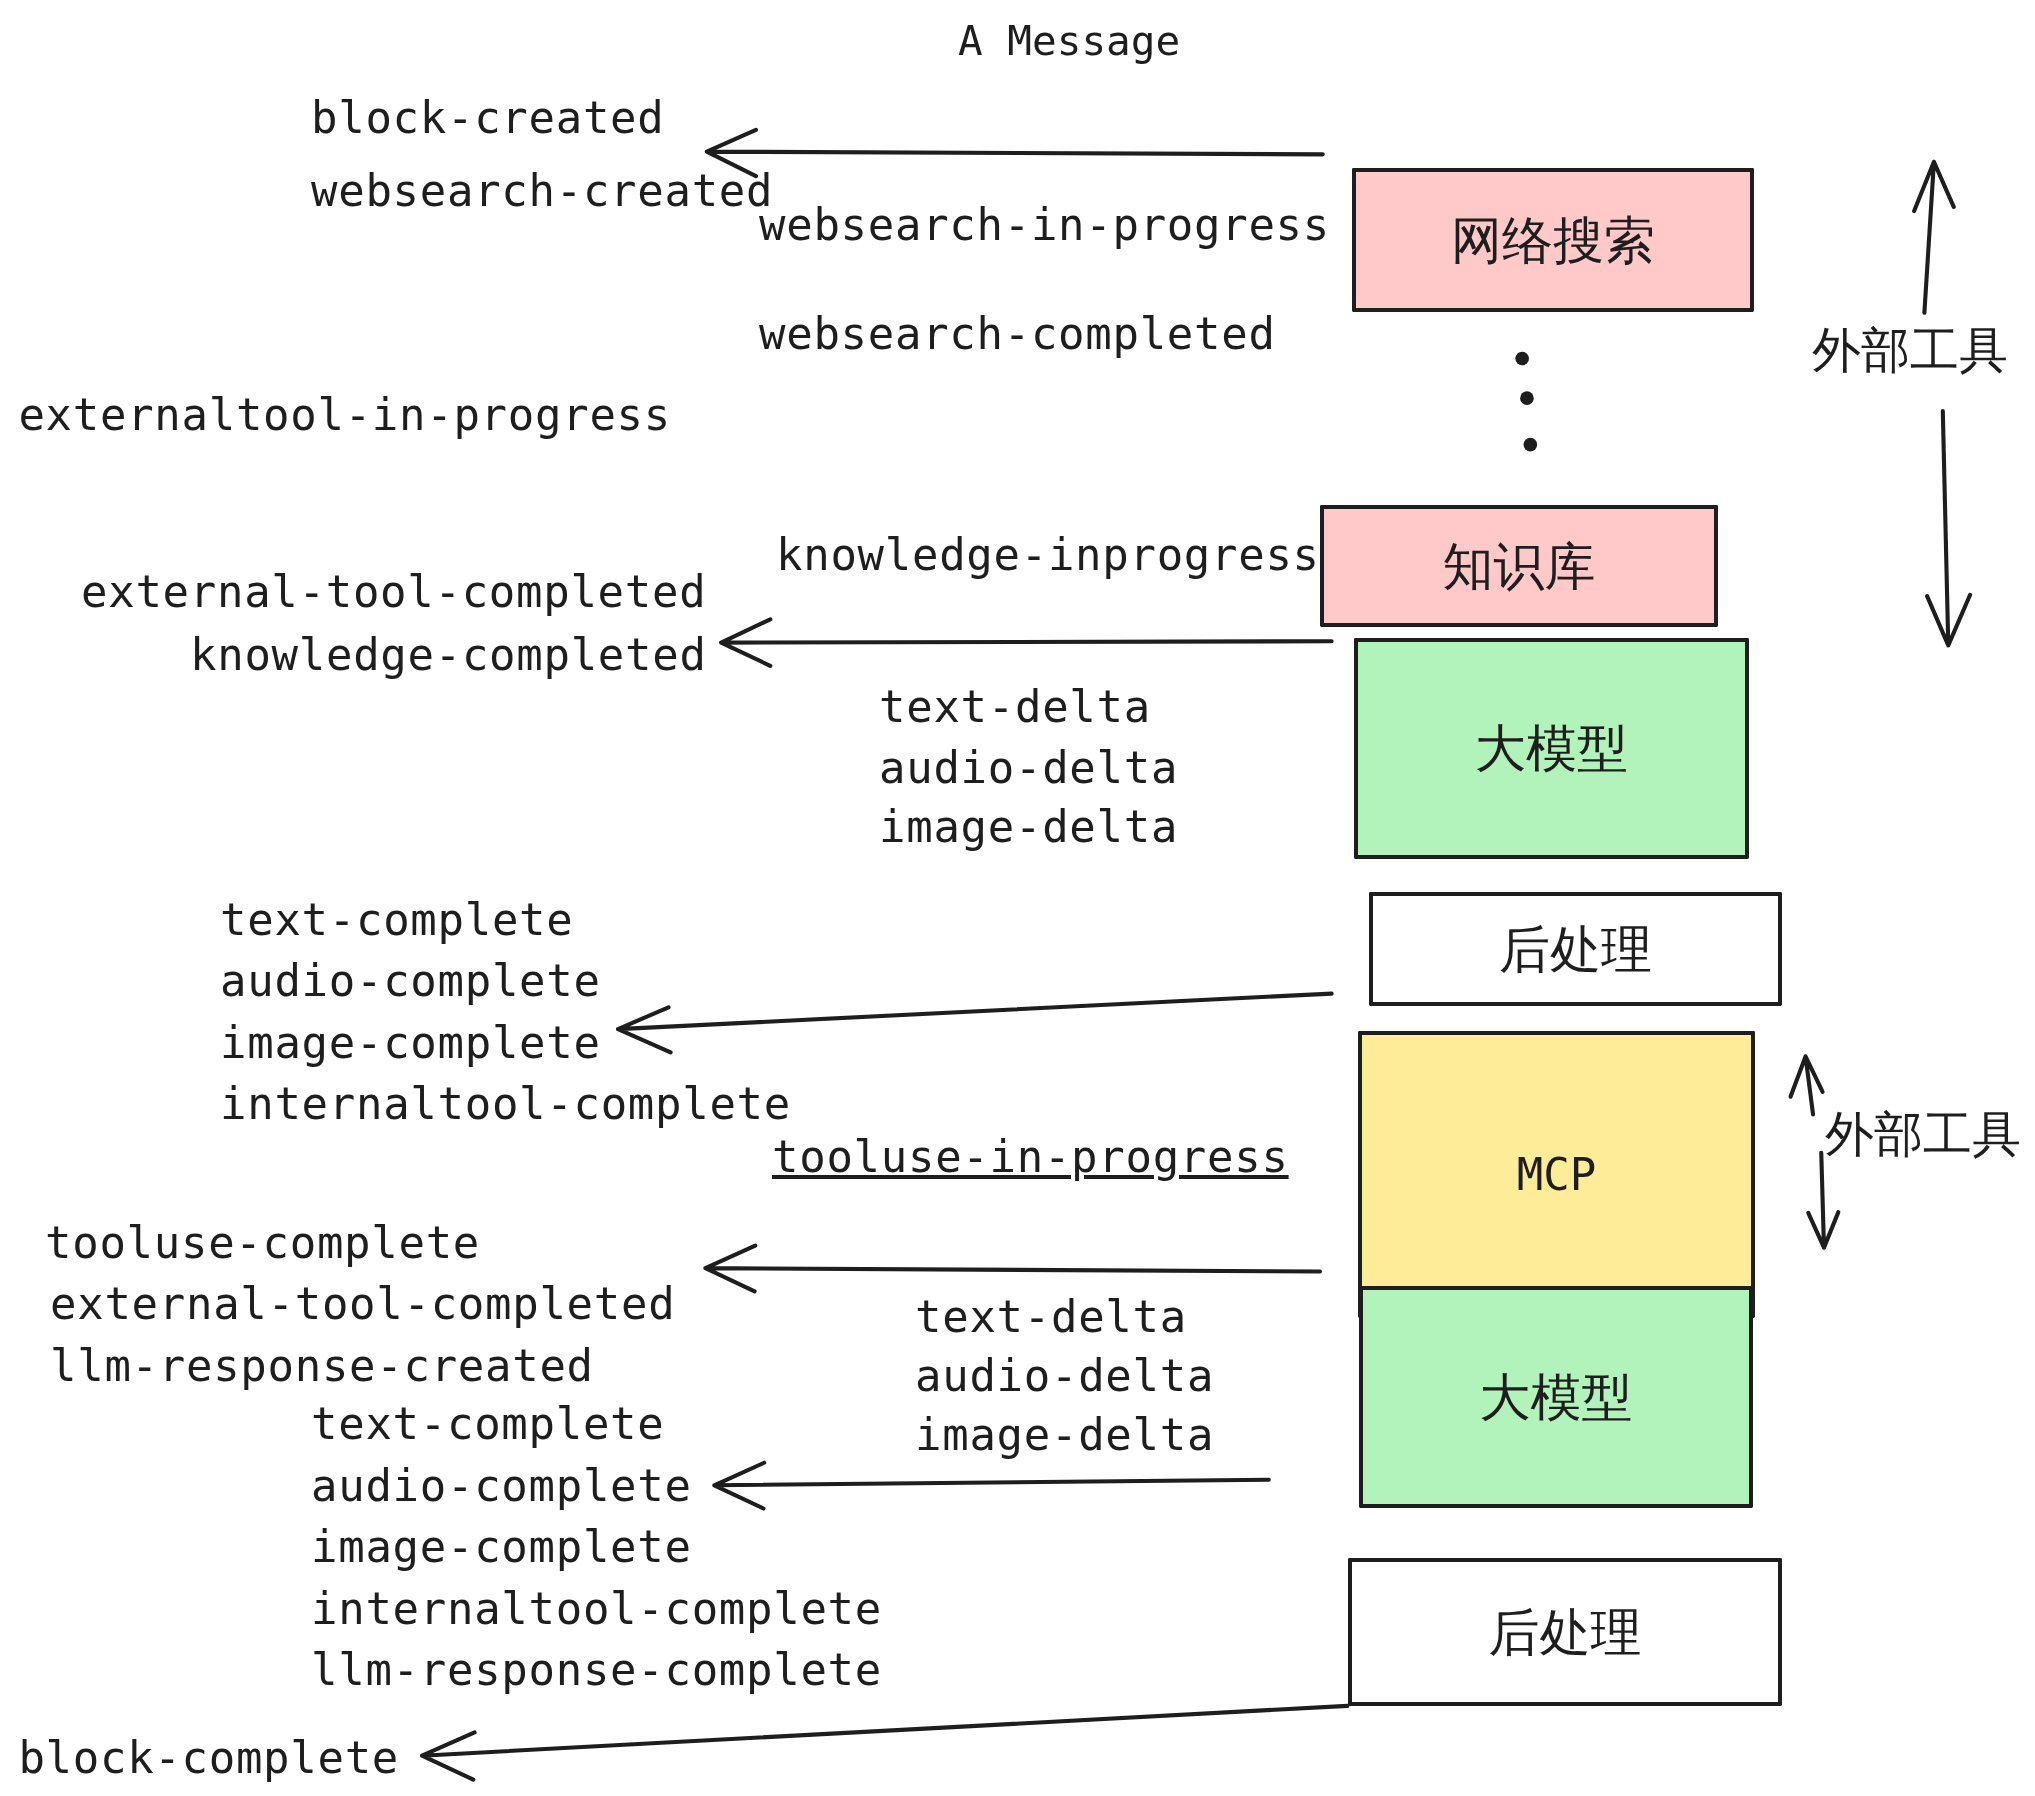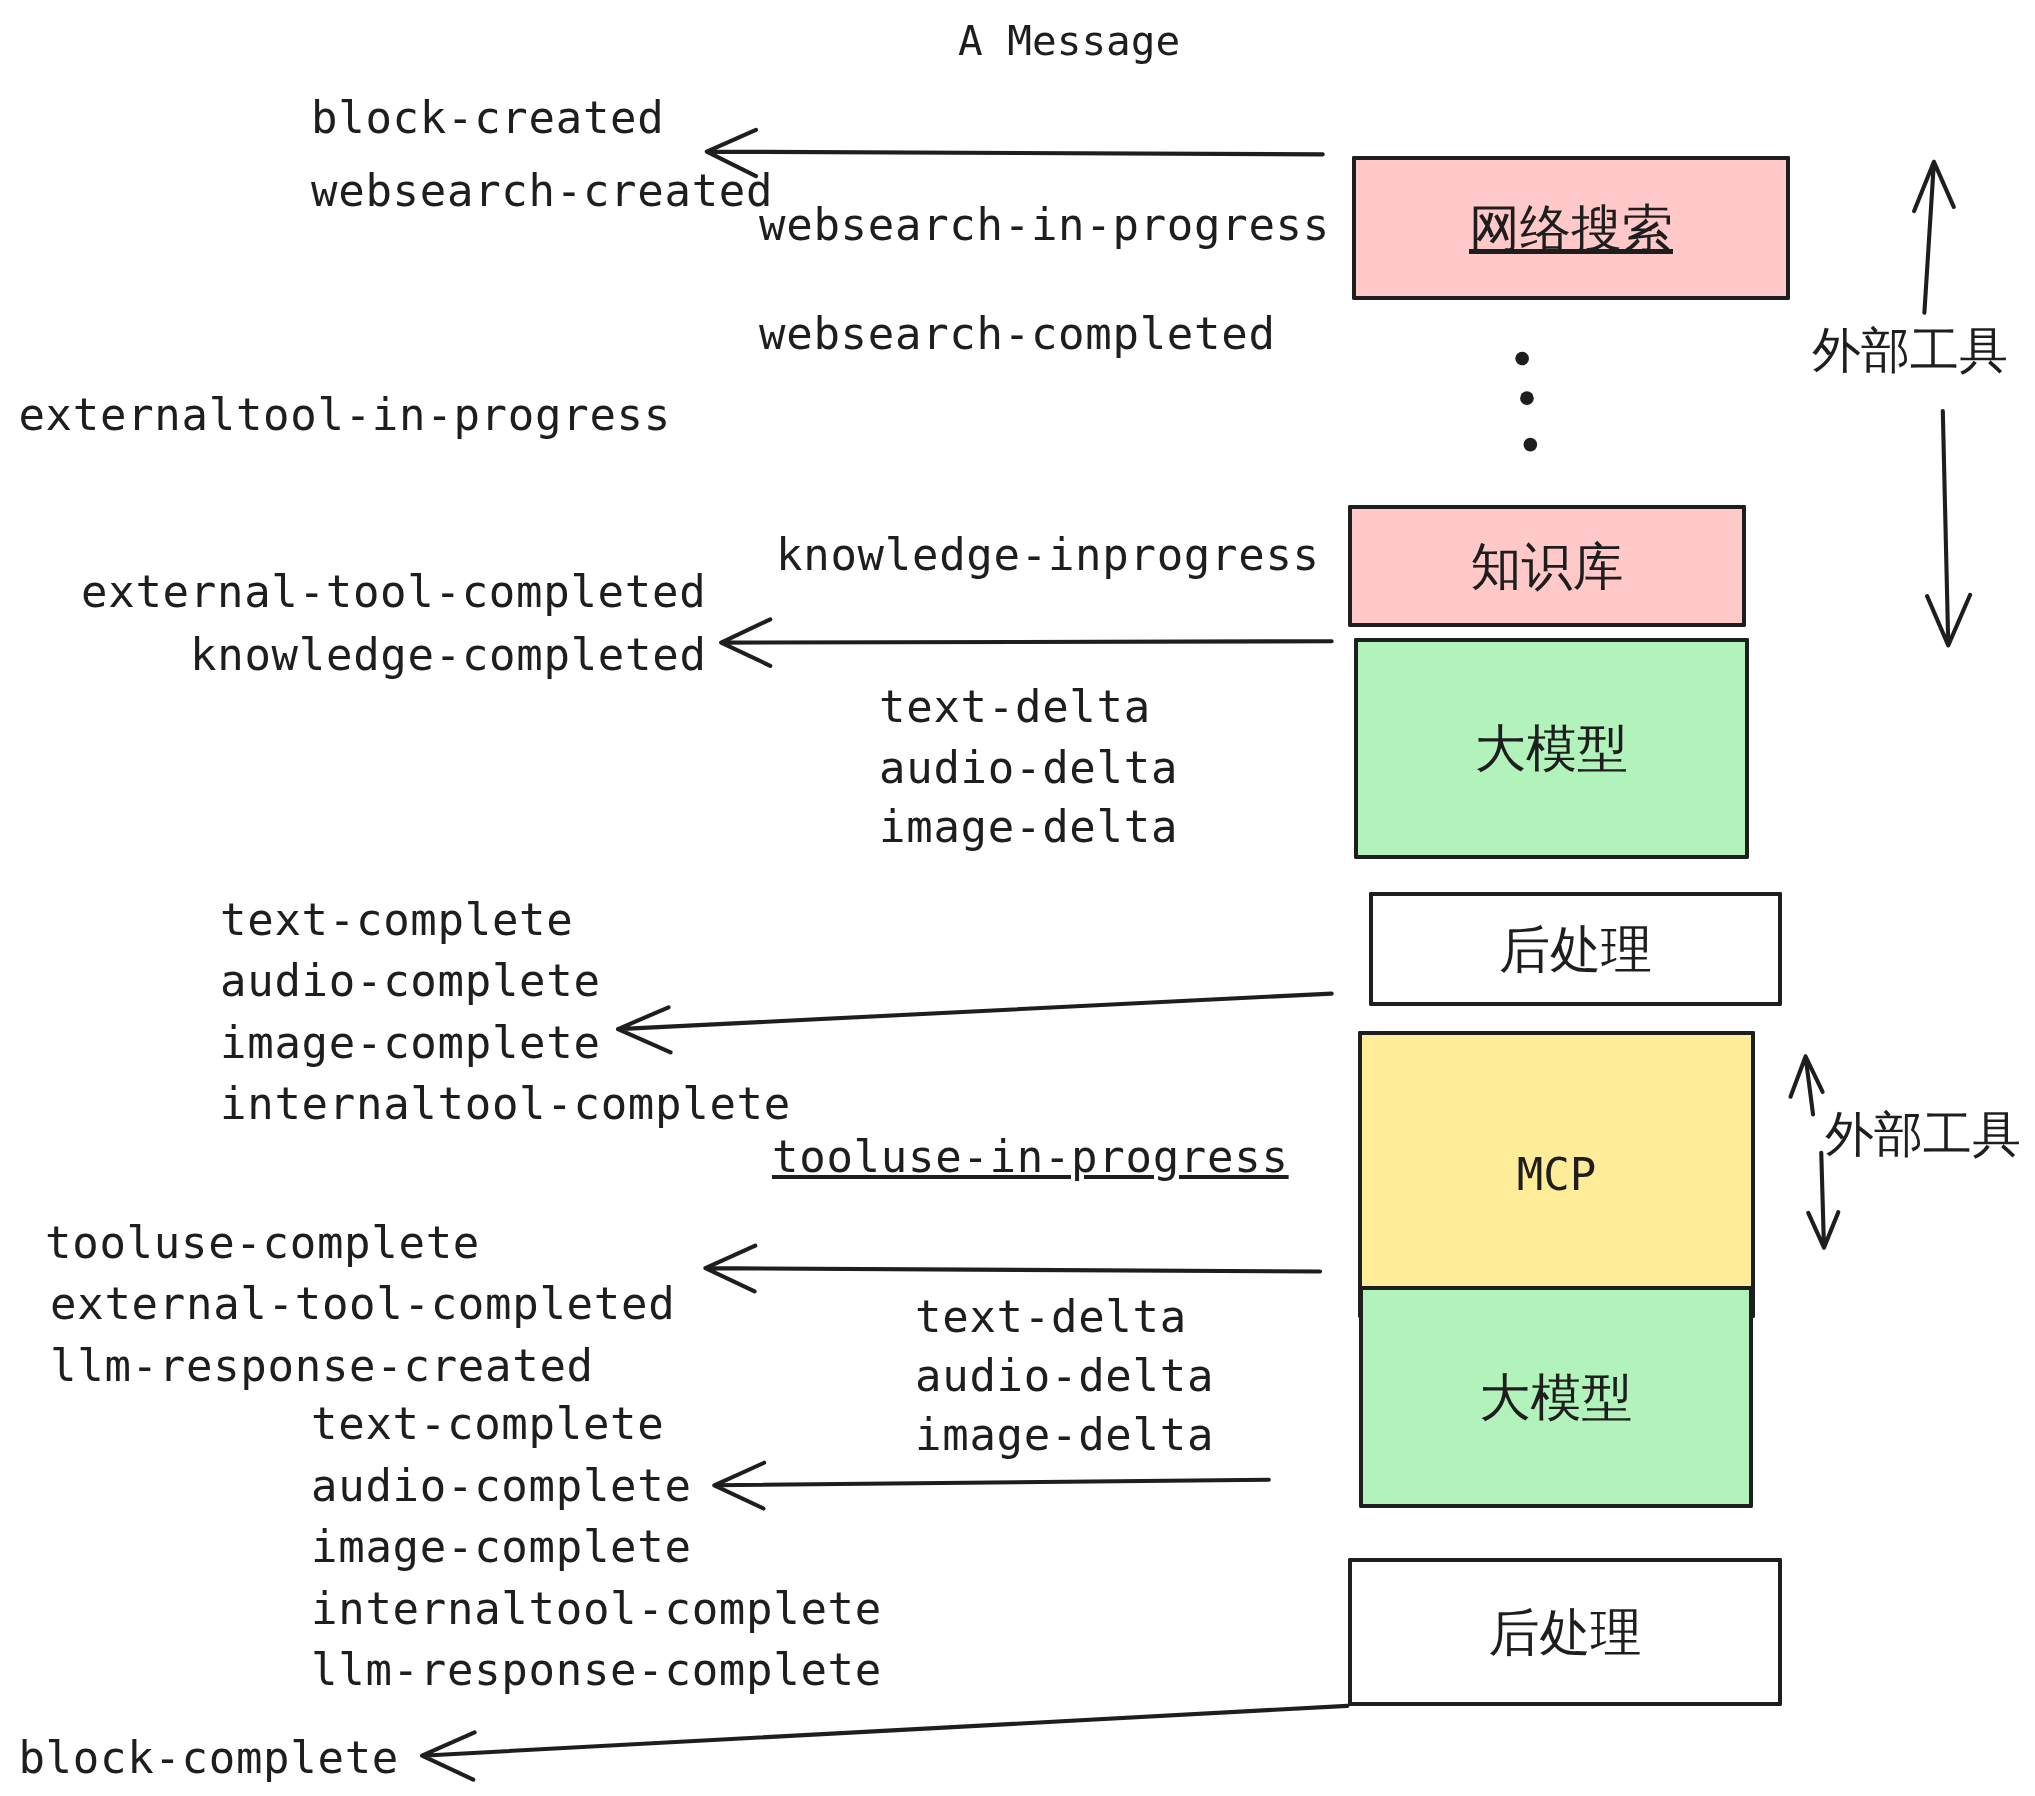--- a/index.html
+++ b/index.html
@@ -65,24 +65,24 @@
   <div class="evt" style="left:915px;top:1294px;">text-delta</div>
   <div class="evt" style="left:915px;top:1353px;">audio-delta</div>
   <div class="evt" style="left:915px;top:1412px;">image-delta</div>
   <div class="evt" style="left:311px;top:1401px;">text-complete</div>
   <div class="evt" style="left:311px;top:1463px;">audio-complete</div>
   <div class="evt" style="left:311px;top:1524px;">image-complete</div>
   <div class="evt" style="left:311px;top:1586px;">internaltool-complete</div>
   <div class="evt" style="left:311px;top:1647px;">llm-response-complete</div>
   <div class="evt" style="left:18.4px;top:1735px;">block-complete</div>
 
-  <div class="box" style="left: 1352px; top: 156px; width: 438px; height: 144px; background: rgb(255, 201, 201); text-decoration: underline;">
+  <div class="box" style="left: 1352px; top: 168px; width: 402px; height: 144px; background: rgb(255, 201, 201);">
     <span class="box-label">网络搜索</span>
   </div>
-  <div class="box" style="left: 1348px; top: 505px; width: 398px; height: 122px; background: rgb(255, 201, 201);">
+  <div class="box" style="left: 1320px; top: 505px; width: 398px; height: 122px; background: rgb(255, 201, 201);">
     <span class="box-label">知识库</span>
   </div>
   <div class="box" style="left: 1354px; top: 638px; width: 395px; height: 221px; background: rgb(178, 242, 187);">
     <span class="box-label">大模型</span>
   </div>
   <div class="box" style="left: 1369px; top: 892px; width: 413px; height: 114px; background: rgb(255, 255, 255);">
     <span class="box-label">后处理</span>
   </div>
   <div class="box" style="left: 1358px; top: 1031px; width: 397px; height: 287px; background: rgb(255, 236, 153);">
     <span class="box-label mono">MCP</span>

